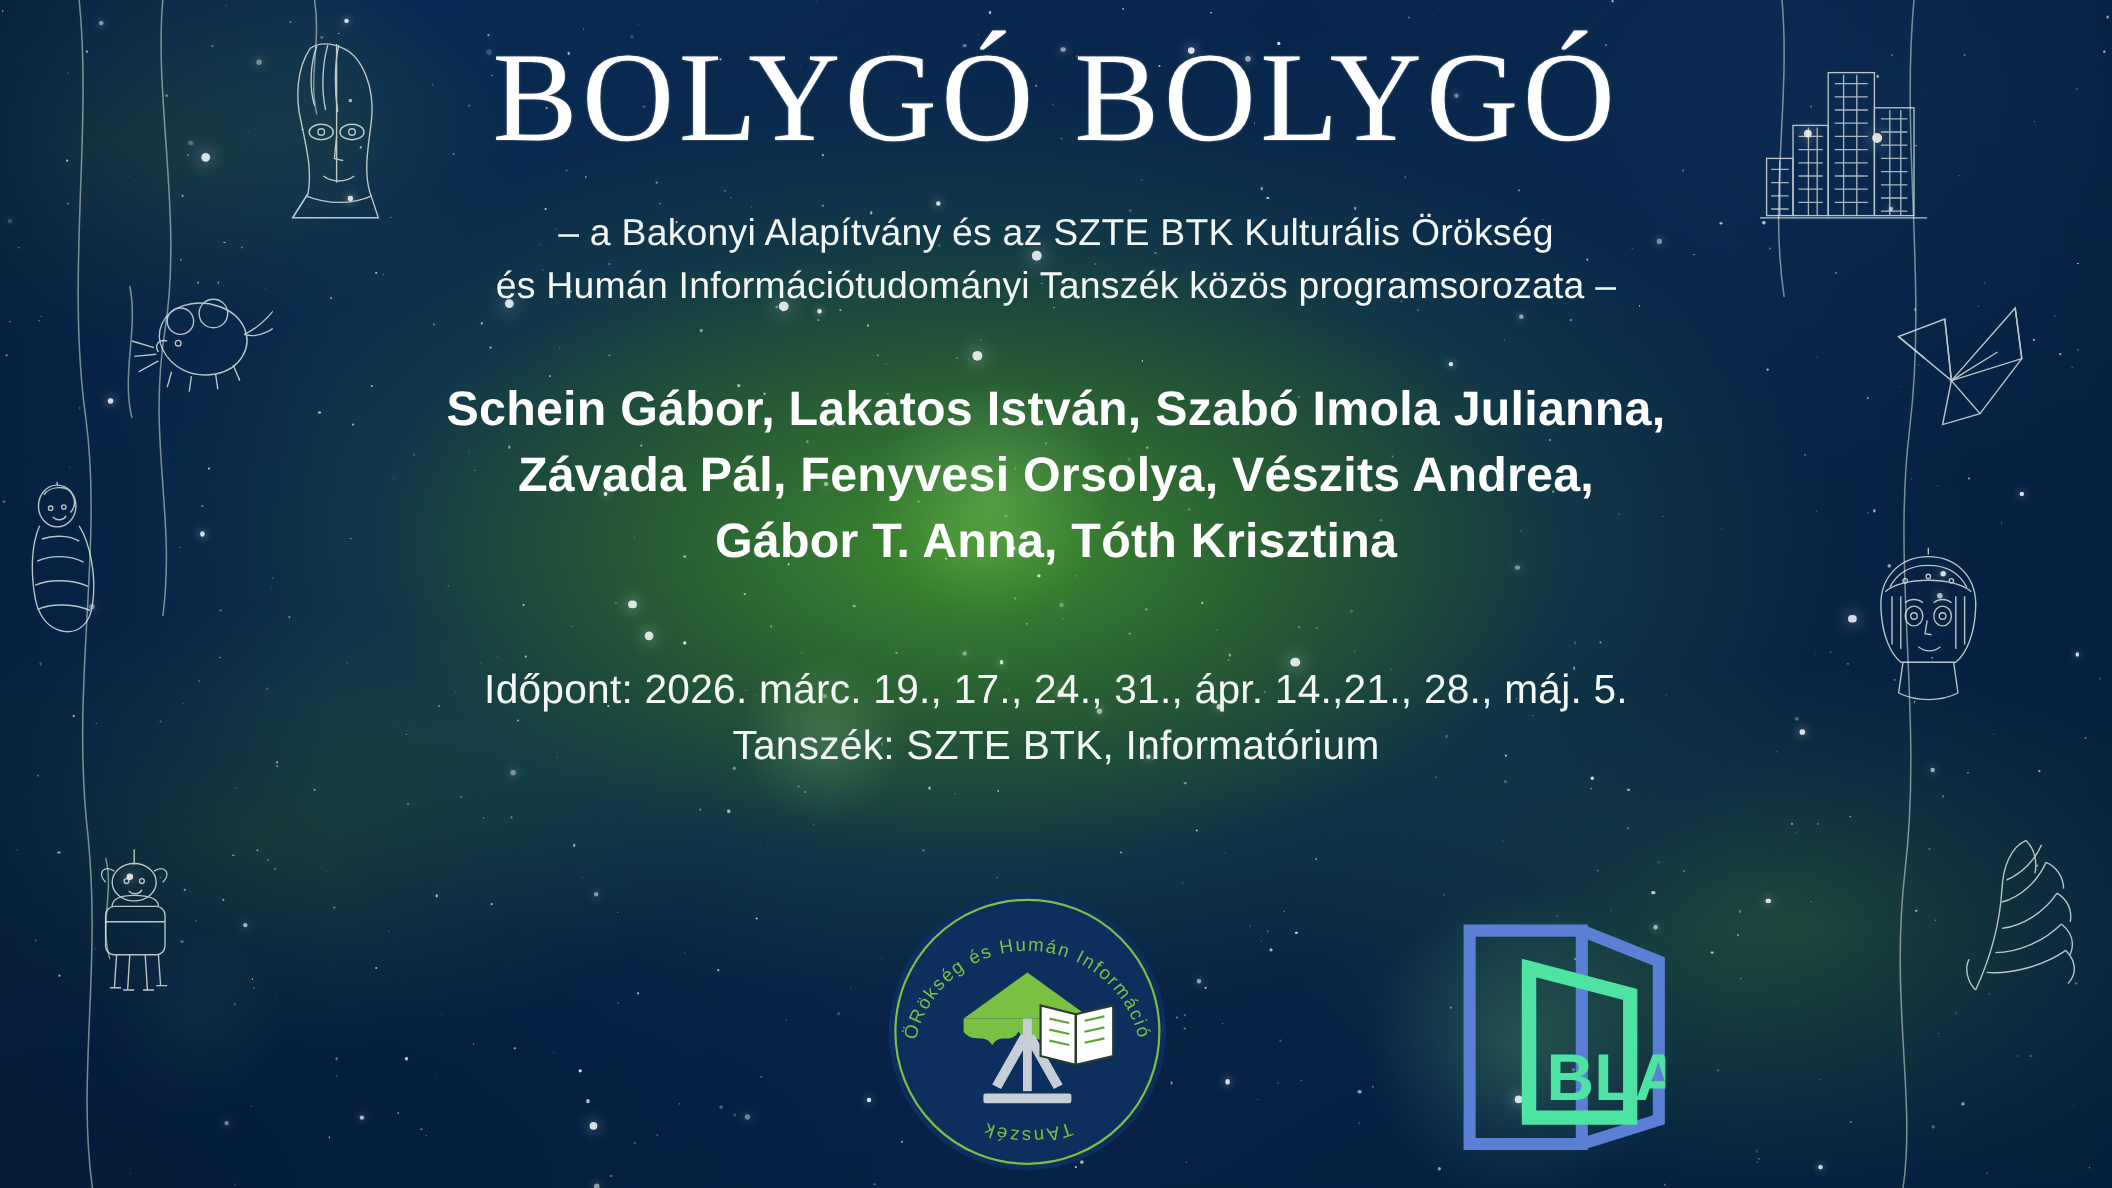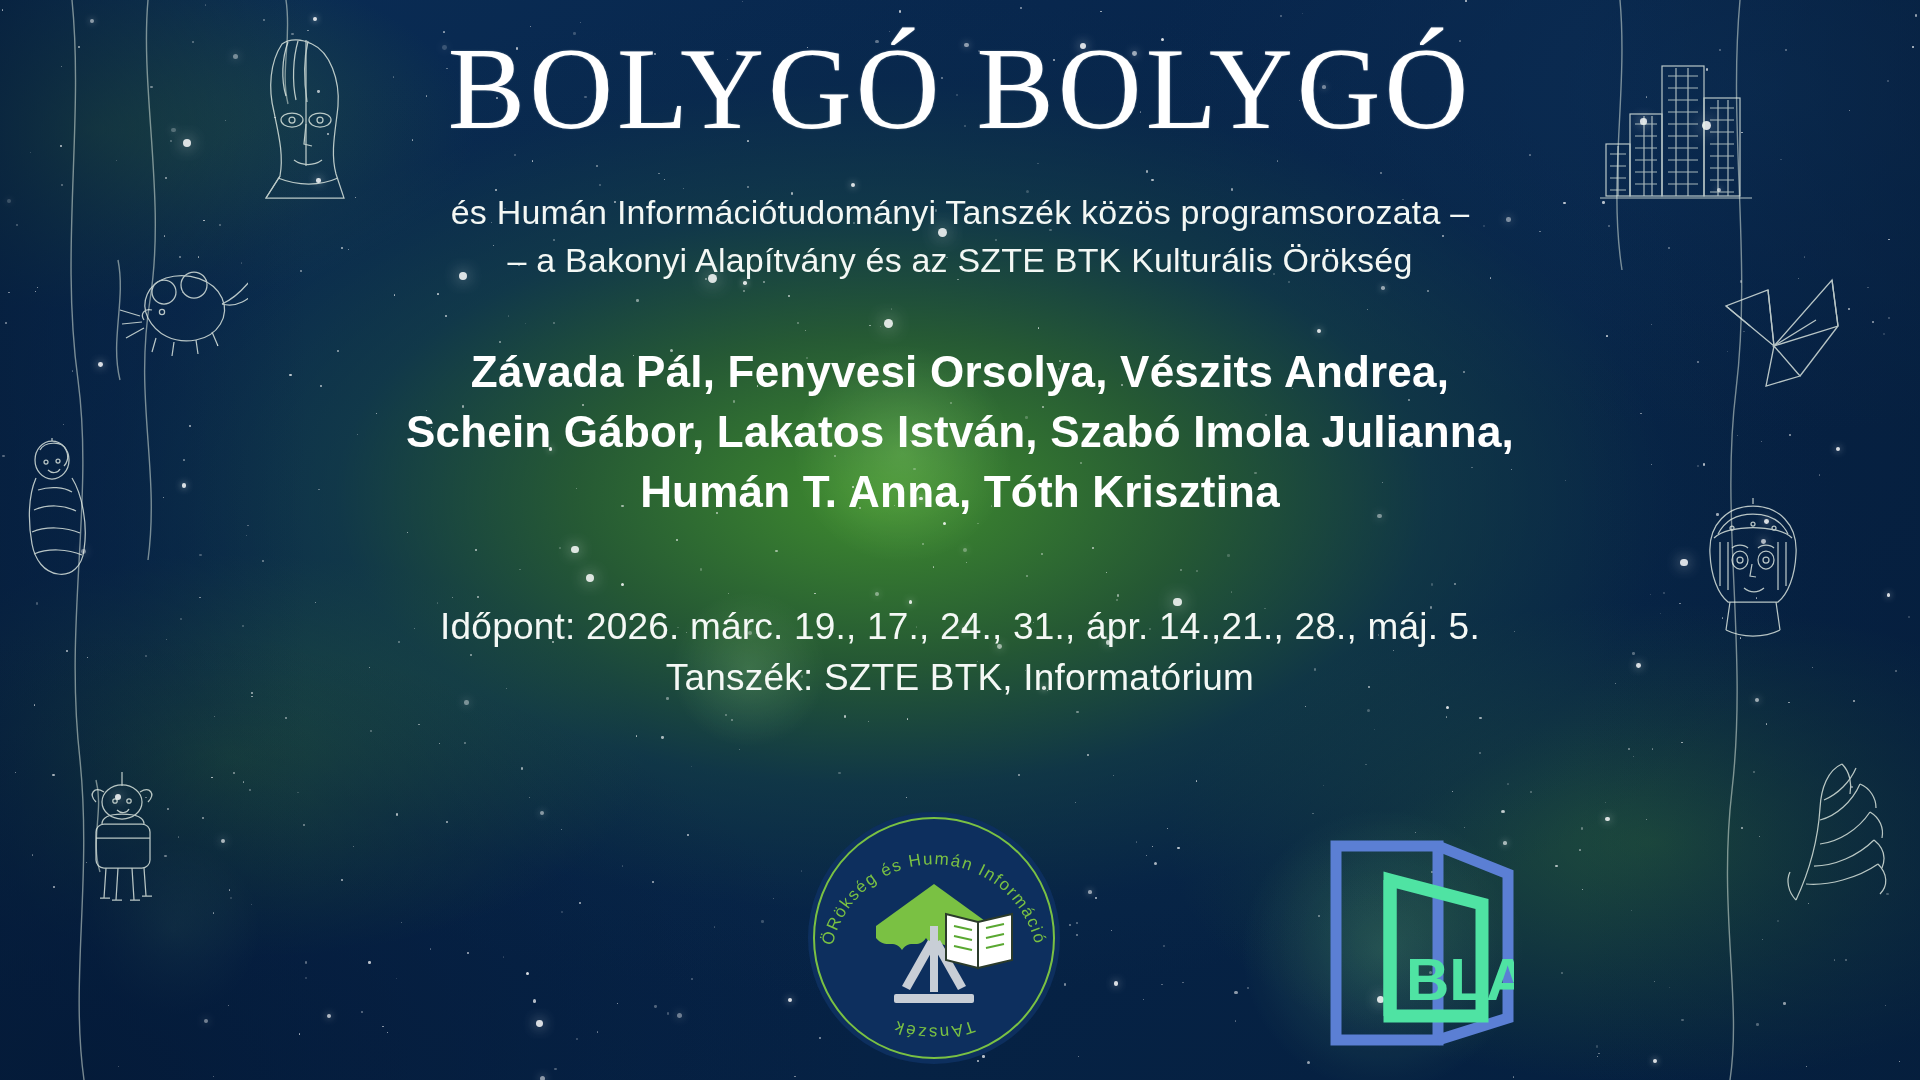--- a/index.html
+++ b/index.html
@@ -850,28 +850,28 @@
       <path d="M98,104 C108,114 108,126 100,134"></path>
       <path d="M16,140 C8,132 6,120 10,112"></path>
     </g>
   </svg>
 
   <div class="content">
 
     <div class="title">BOLYGÓ BOLYGÓ</div>
 
     <div class="subtitle">
+      <div>– a Bakonyi Alapítvány és az SZTE BTK Kulturális Örökség</div>
       <div>és Humán Információtudományi Tanszék közös programsorozata –</div>
-      <div>– a Bakonyi Alapítvány és az SZTE BTK Kulturális Örökség</div>
     </div>
 
     <div class="names">
+      <div>Schein Gábor, Lakatos István, Szabó Imola Julianna,</div>
       <div>Závada Pál, Fenyvesi Orsolya, Vészits Andrea,</div>
-      <div>Schein Gábor, Lakatos István, Szabó Imola Julianna,</div>
-      <div>Humán T. Anna, Tóth Krisztina</div>
+      <div>Gábor T. Anna, Tóth Krisztina</div>
     </div>
 
     <div class="details">
       <div>Időpont: 2026. márc. 19., 17., 24., 31., ápr. 14.,21., 28., máj. 5.</div>
       <div>Tanszék: SZTE BTK, Informatórium</div>
     </div>
 
   </div>
 
   <div class="logos">

